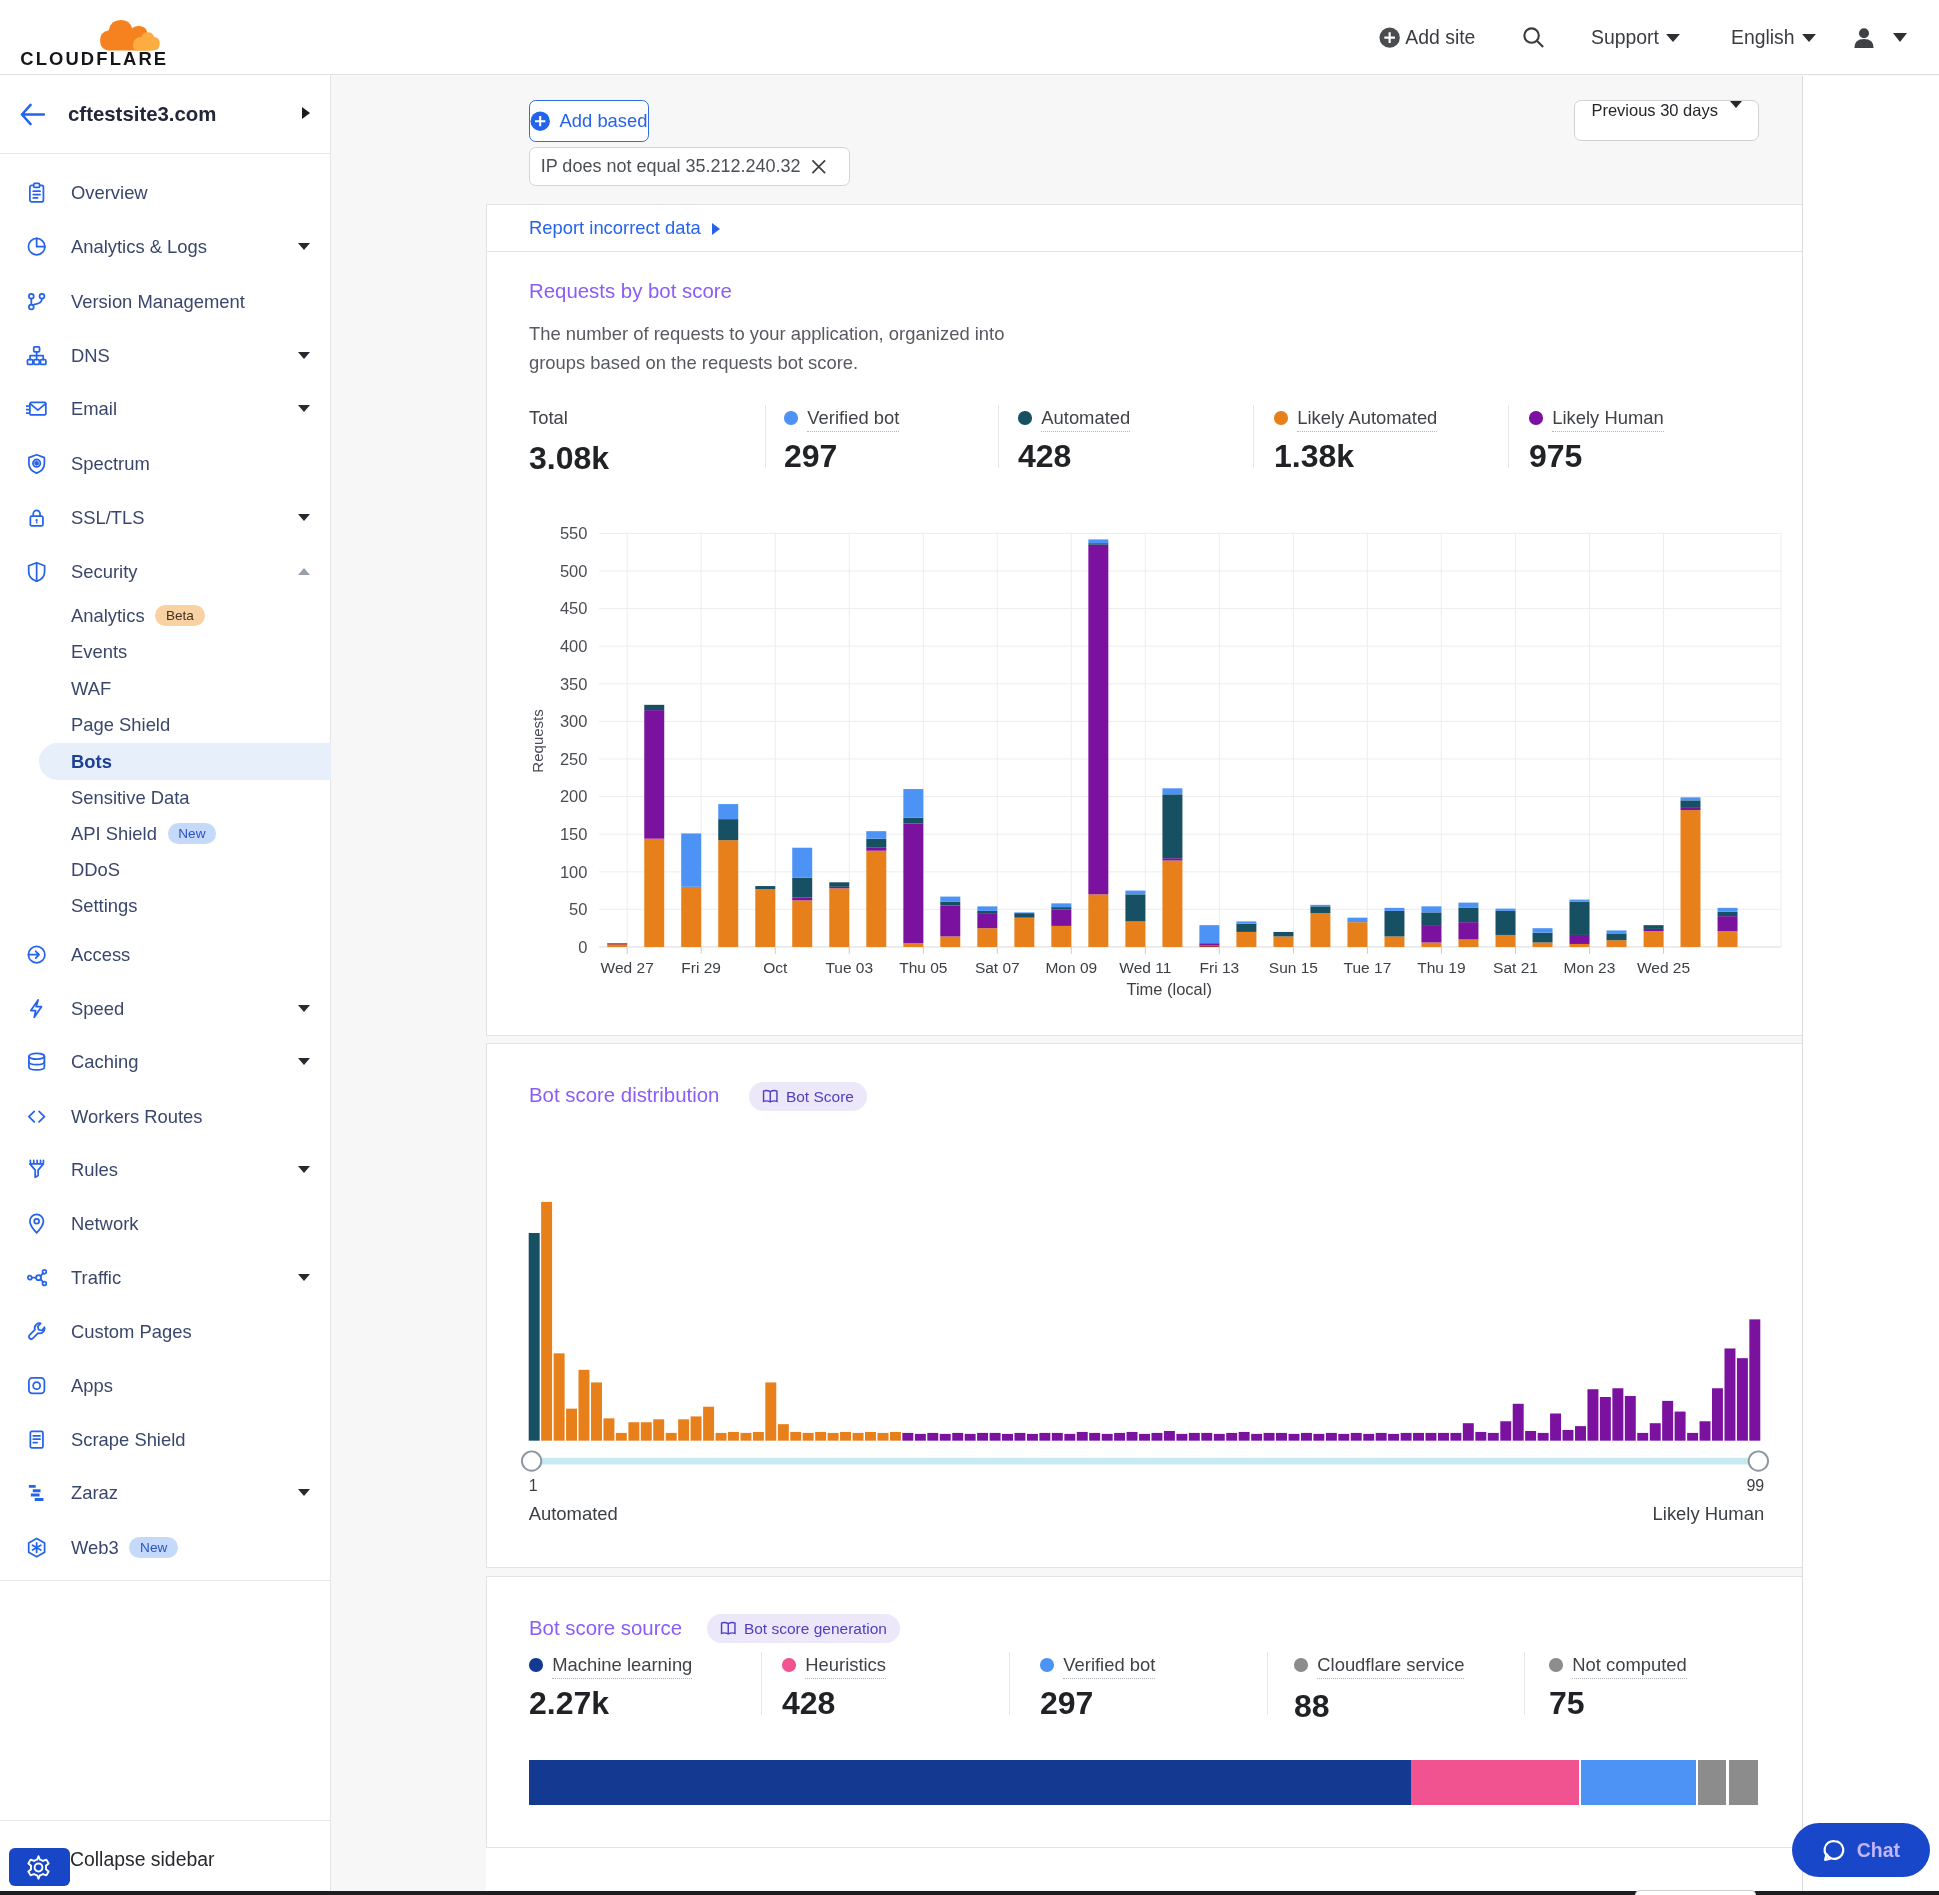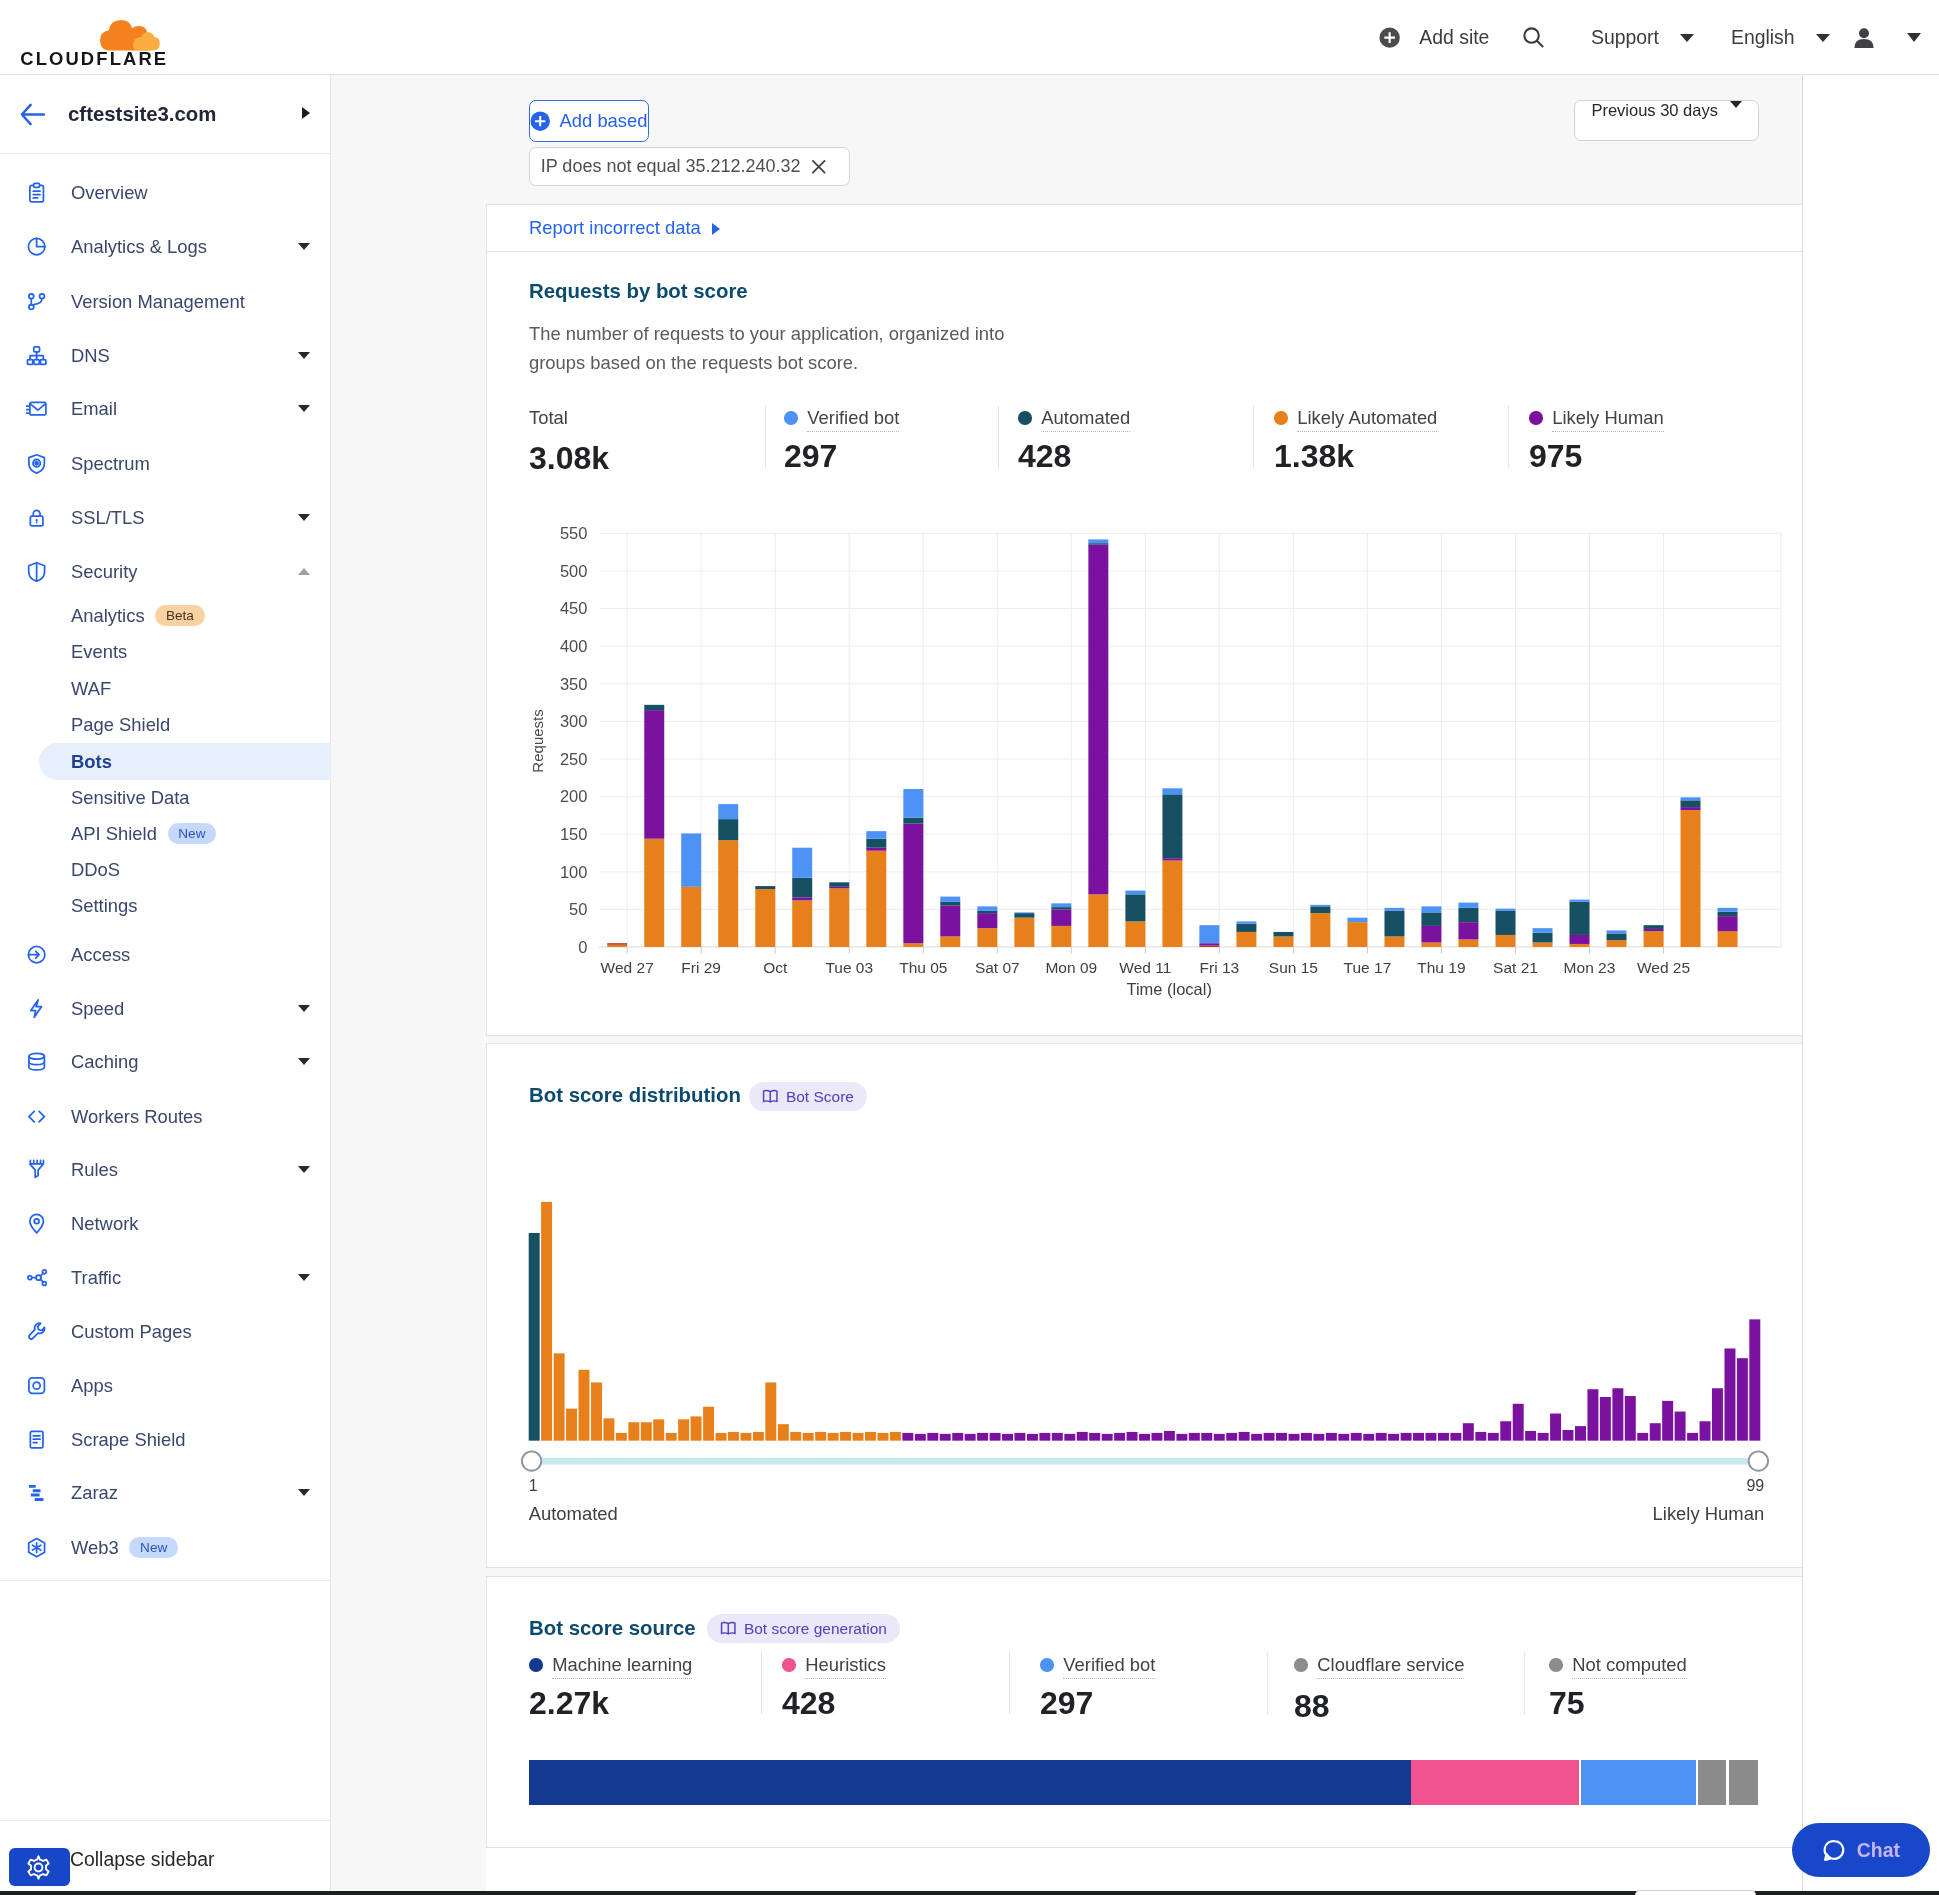--- a/index.html
+++ b/index.html
@@ -1,29 +1,29 @@
 <!DOCTYPE html>
 <html><head><meta charset="utf-8"><title>Cloudflare</title>
 <style>
 *{margin:0;padding:0;box-sizing:border-box}
 html,body{width:1940px;height:1895px;font-family:"Liberation Sans",sans-serif;-webkit-font-smoothing:antialiased}
 .page{position:relative;width:1940px;height:1895px;background:#f7f7f8;overflow:hidden}
 .abs{position:absolute}
 .topbar{position:absolute;left:0;top:0;width:1940px;height:75px;background:#fff;border-bottom:1px solid #e2e2e3;z-index:5}
-.tb-item{position:absolute;top:0;height:75px;display:flex;align-items:center;gap:19px;color:#3a3c40;font-size:19.4px}
+.tb-item{position:absolute;top:0;height:75px;display:flex;align-items:center;gap:5px;color:#3a3c40;font-size:19.4px}
 .sidebar{position:absolute;left:0;top:75px;width:331px;height:1820px;background:#fff;border-right:1px solid #e4e4e6;z-index:4}
 .sb-head{position:absolute;left:0;top:0;width:331px;height:79px;border-bottom:1px solid #e8e8ea}
 .sb-item{position:absolute;left:0;width:331px;height:37px;display:flex;align-items:center;color:#3a476c;font-size:18.4px}
 .sb-item .ic{position:absolute;left:26px;width:21.3px;height:21.3px}
 .sb-item .lbl{position:absolute;left:71px;white-space:nowrap}
 .sb-item .car{position:absolute;right:21.3px;width:0;height:0;border-left:6.3px solid transparent;border-right:6.3px solid transparent;border-top:7.8px solid #252a30}
 .badge{display:inline-block;font-size:13.6px;border-radius:11.6px;padding:2.9px 10.7px;margin-left:10.7px;vertical-align:1.9px}
 .badge.beta{background:#F9D2A4;color:#433121}
 .card{position:absolute;background:#fff;border:1px solid #e3e3e5}
-.h2{font-size:20.4px;font-weight:bold;color:#0c4a6e}
+.h2{font-size:20.4px;font-weight:normal;color:#8b5cf6}
 .desc{font-size:18.4px;color:#575a60;line-height:29px}
 .statlabel{font-size:18.4px;color:#3f4247;border-bottom:1.9px dotted #b4b6b9;padding-bottom:2.9px;white-space:nowrap}
 .statval{font-size:32px;font-weight:bold;color:#202225}
 .dot{display:inline-block;width:13.6px;height:13.6px;border-radius:50%;margin-right:9.7px;vertical-align:-1px}
 .vsep{position:absolute;width:1px;background:#e6e6e8}
 .pill-badge{position:absolute;display:flex;align-items:center;gap:7.8px;background:#ECE8FA;color:#5040BE;font-size:15.5px;border-radius:14.6px;padding:0 12.6px;height:29px}
 </style></head>
 <body>
 <div class="page">
 

